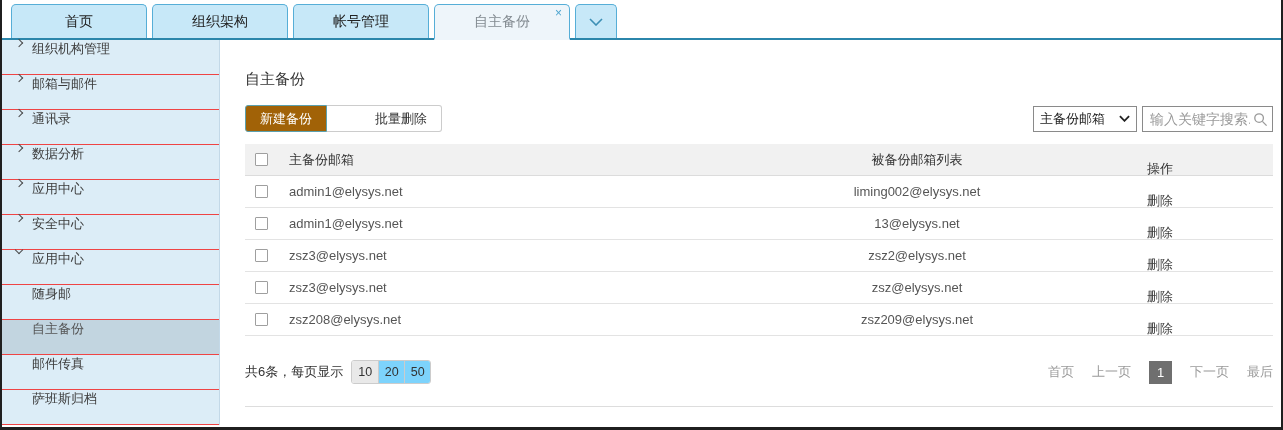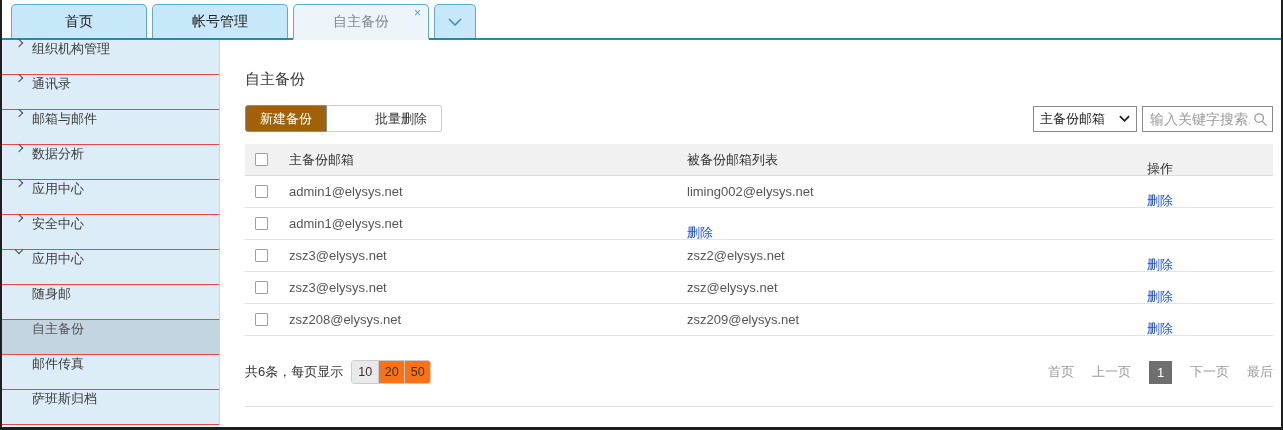--- a/index.html
+++ b/index.html
@@ -64,51 +64,54 @@
 
   
   .table { margin-top:12px; width:100%; }
   .trow { display:flex; align-items:center; height:32px; border-bottom:1px solid #e3e3e3;
     font-size:13px; color:#555; }
   .trow.head { background:#f1f1f1; color:#333; border-bottom:1px solid #dcdcdc; }
   .c-check { width:42px; display:flex; align-items:center; padding-left:10px; }
   .checkbox { width:13px; height:13px; border:1px solid #9f9f9f; background:#fff;
     border-radius:1px; cursor:pointer; }
   .c-primary { width:400px; padding-left:2px; }
-  .c-backed { width:460px; }
+  .c-backed { width:460px;text-align:center; }
   .c-action { flex:1;margin-top:19px; }
-  .link { color:#1d4ed8; text-decoration:none; cursor:pointer; }
+  .link { color:#404040; text-decoration:none; cursor:pointer; }
 
   
   .pager-row { margin-top:24px; display:flex; align-items:center; justify-content:space-between; }
   .pager-left { display:flex; align-items:center; font-size:13px; color:#333; }
   .size-group { display:flex; margin-left:8px; border:1px solid #ccc; border-radius:3px;
     overflow:hidden;align-items:flex-end; }
   .size-btn { width:26px; height:22px; display:flex; align-items:center; justify-content:center;
-    font-size:12.5px; color:#333; background:#f97316; border-left:1px solid #ccc; cursor:pointer; }
+    font-size:12.5px; color:#333; background:#7dd3fc; border-left:1px solid #ccc; cursor:pointer; }
   .size-btn:first-child { border-left:none; }
   .size-btn.active { background:#e9e9e9; }
   .pager-right { display:flex; align-items:center; font-size:13px; color:#9a9a9a; }
   .pg { margin-left:18px; cursor:pointer; }
   .pg.current { width:23px; height:23px; background:#6f6f6f; color:#fff;
     display:flex; align-items:center; justify-content:center; margin-left:18px; }
 
   .divider { margin-top:22px; border-top:1px solid #ddd; }
   .footer-note { margin-top:16px; font-size:13px; color:#333; }
 </style>
 </head>
 <body>
 
 <div class="frame">
 
   <div class="tabbar">
     <div class="tab">
       <span>首页</span>
     </div>
     <div class="tab">
+      <span>组织架构</span>
+    </div>
+    <div class="tab">
       <span>帐号管理</span>
     </div>
     <div class="tab active">
       <span>自主备份</span>
       <span class="tab-close">×</span>
     </div>
     <div class="tab-more">
       <svg class="chev-svg" viewBox="0 0 14 8">
         <polyline points="1,1 7,7 13,1" fill="none" stroke="#3c8fb5" stroke-width="1.6"></polyline>
       </svg>
@@ -119,27 +122,27 @@
     <div class="side-item">
       <span class="arrow">
           <i class="chev-r"></i>
         </span>
       <span>组织机构管理</span>
     </div>
     <div class="side-item">
       <span class="arrow">
           <i class="chev-r"></i>
         </span>
+      <span>邮箱与邮件</span>
+    </div>
+    <div class="side-item">
+      <span class="arrow">
+          <i class="chev-r"></i>
+        </span>
       <span>通讯录</span>
-    </div>
-    <div class="side-item">
-      <span class="arrow">
-          <i class="chev-r"></i>
-        </span>
-      <span>邮箱与邮件</span>
     </div>
     <div class="side-item">
       <span class="arrow">
           <i class="chev-r"></i>
         </span>
       <span>数据分析</span>
     </div>
     <div class="side-item">
       <span class="arrow">
           <i class="chev-r"></i>
@@ -213,20 +216,21 @@
           </div>
         <div class="c-primary">admin1@elysys.net</div>
         <div class="c-backed">liming002@elysys.net</div>
         <div class="c-action"><span class="link">删除</span></div>
       </div>
       <div class="trow">
         <div class="c-check">
             <span class="checkbox"></span>
           </div>
         <div class="c-primary">admin1@elysys.net</div>
+        <div class="c-backed">13@elysys.net</div>
         <div class="c-action"><span class="link">删除</span></div>
       </div>
       <div class="trow">
         <div class="c-check">
             <span class="checkbox"></span>
           </div>
         <div class="c-primary">zsz3@elysys.net</div>
         <div class="c-backed">zsz2@elysys.net</div>
         <div class="c-action"><span class="link">删除</span></div>
       </div>

